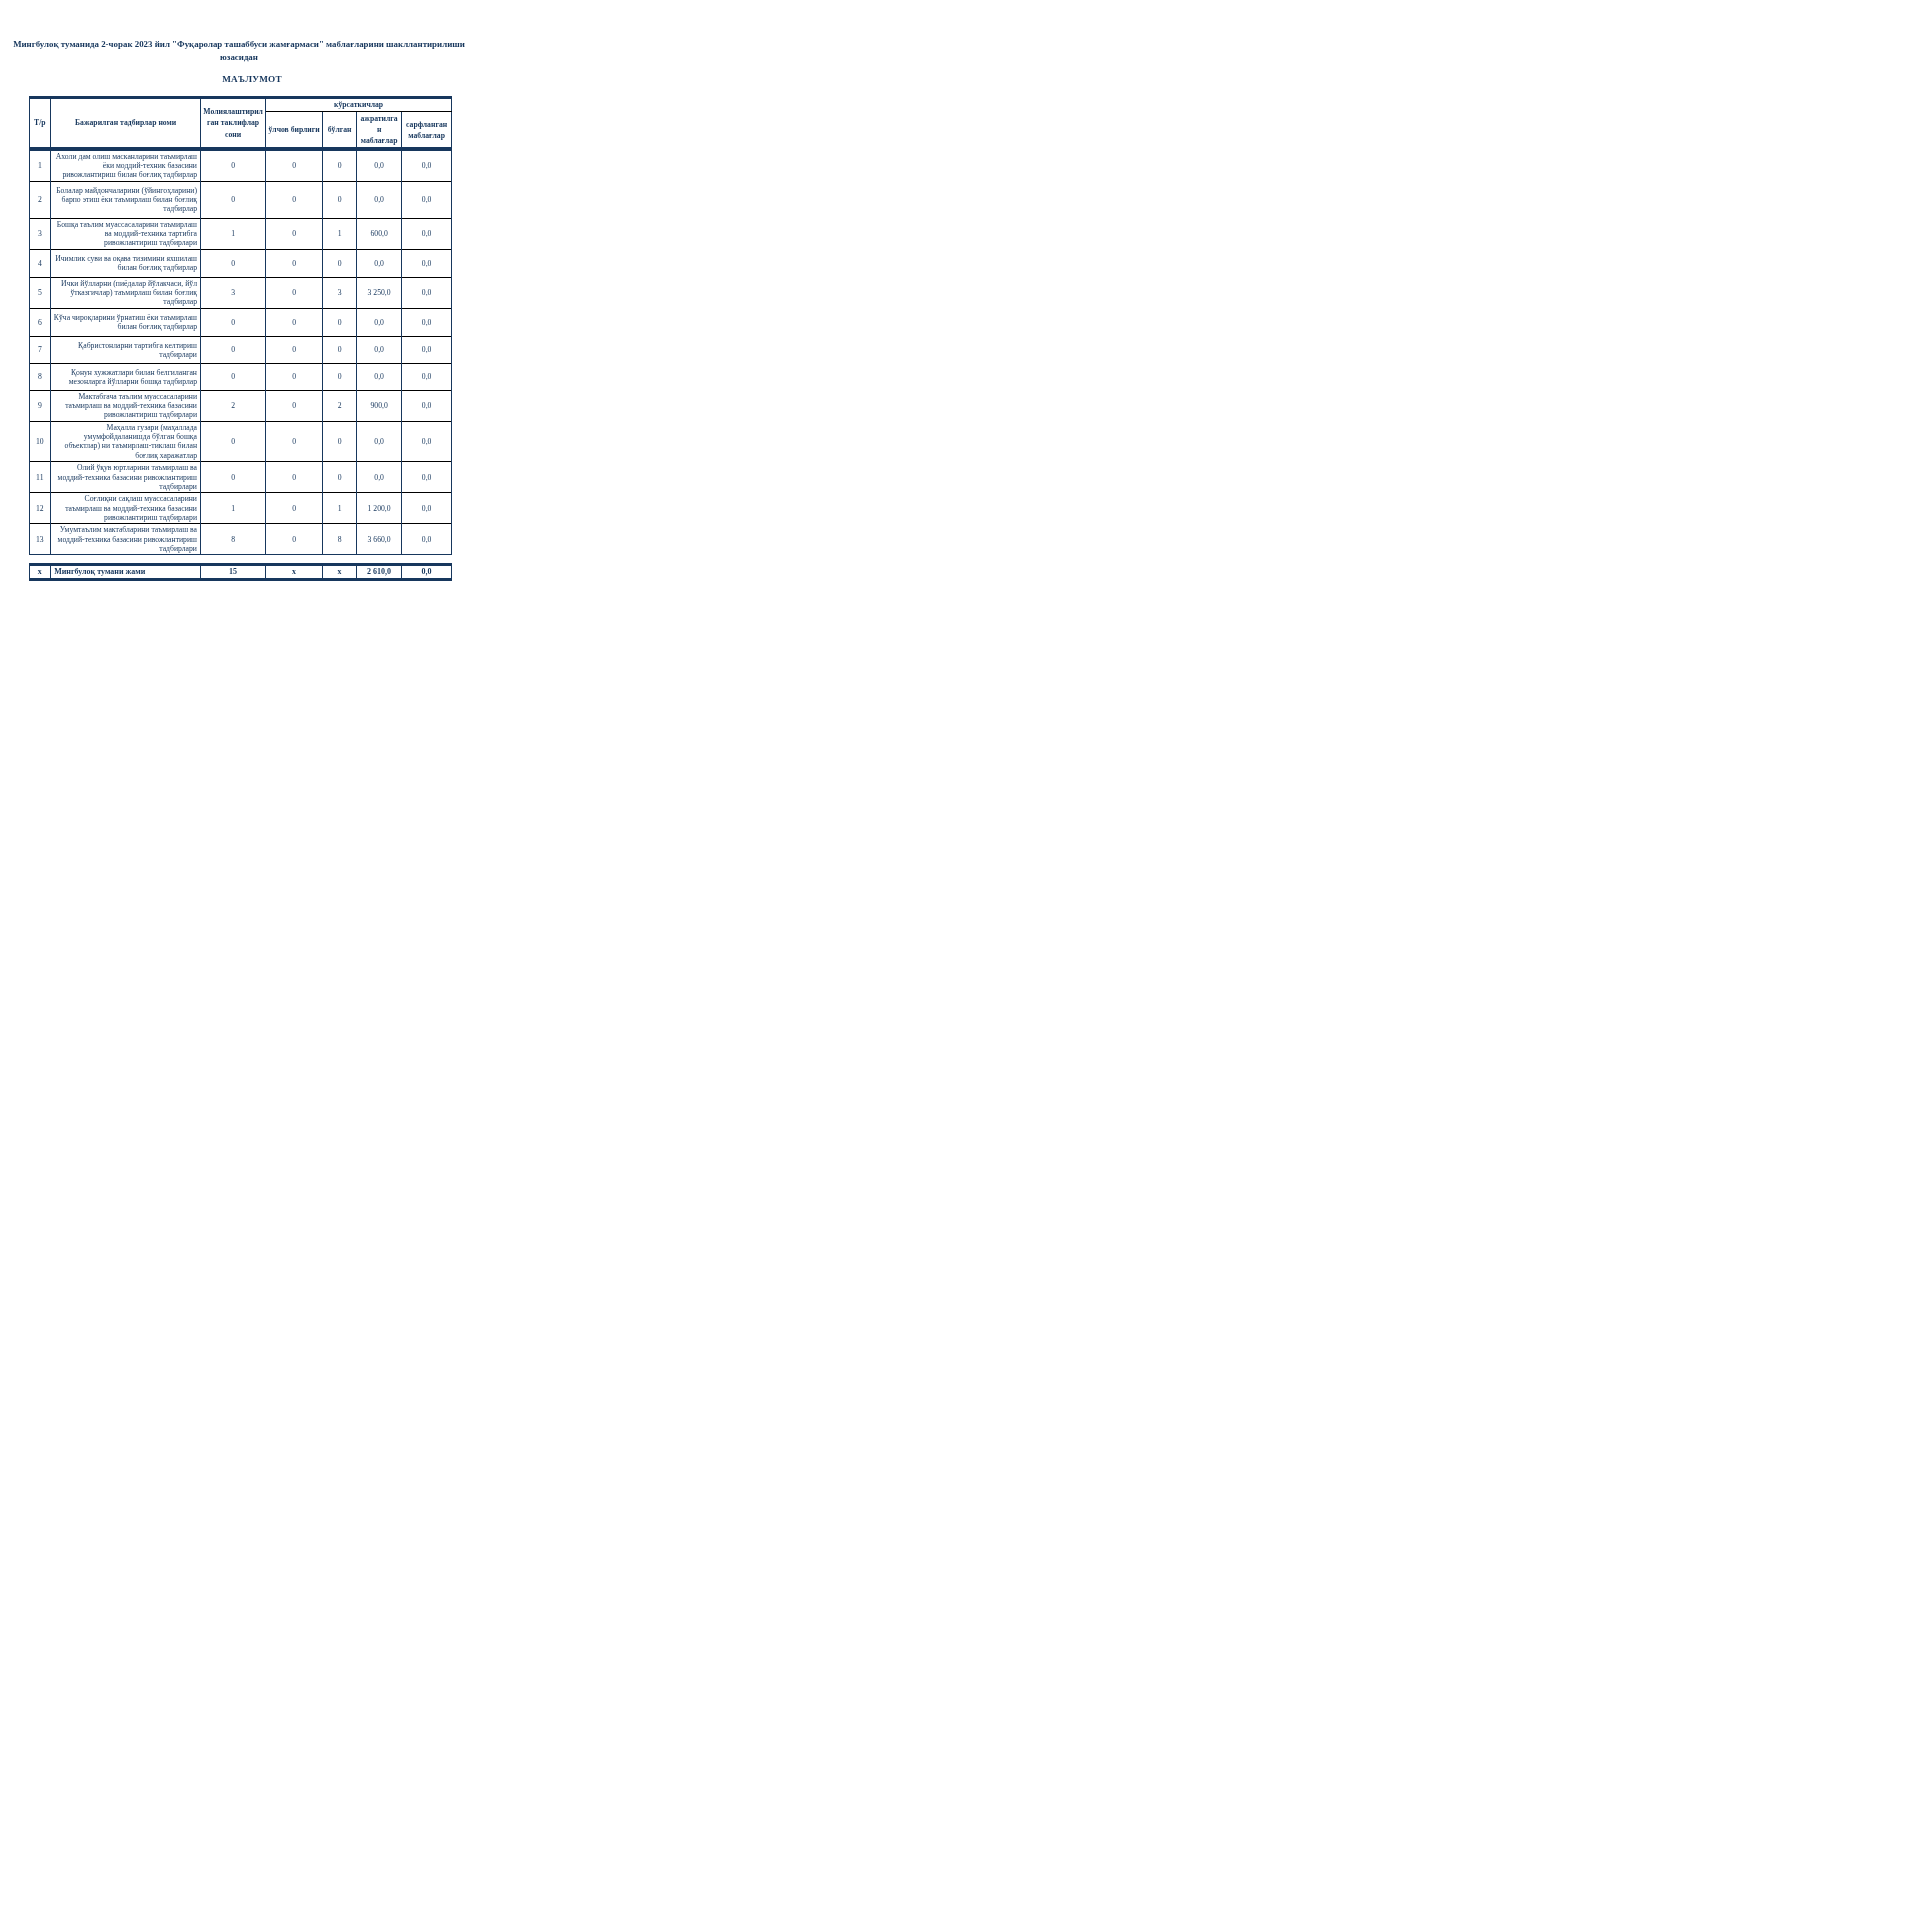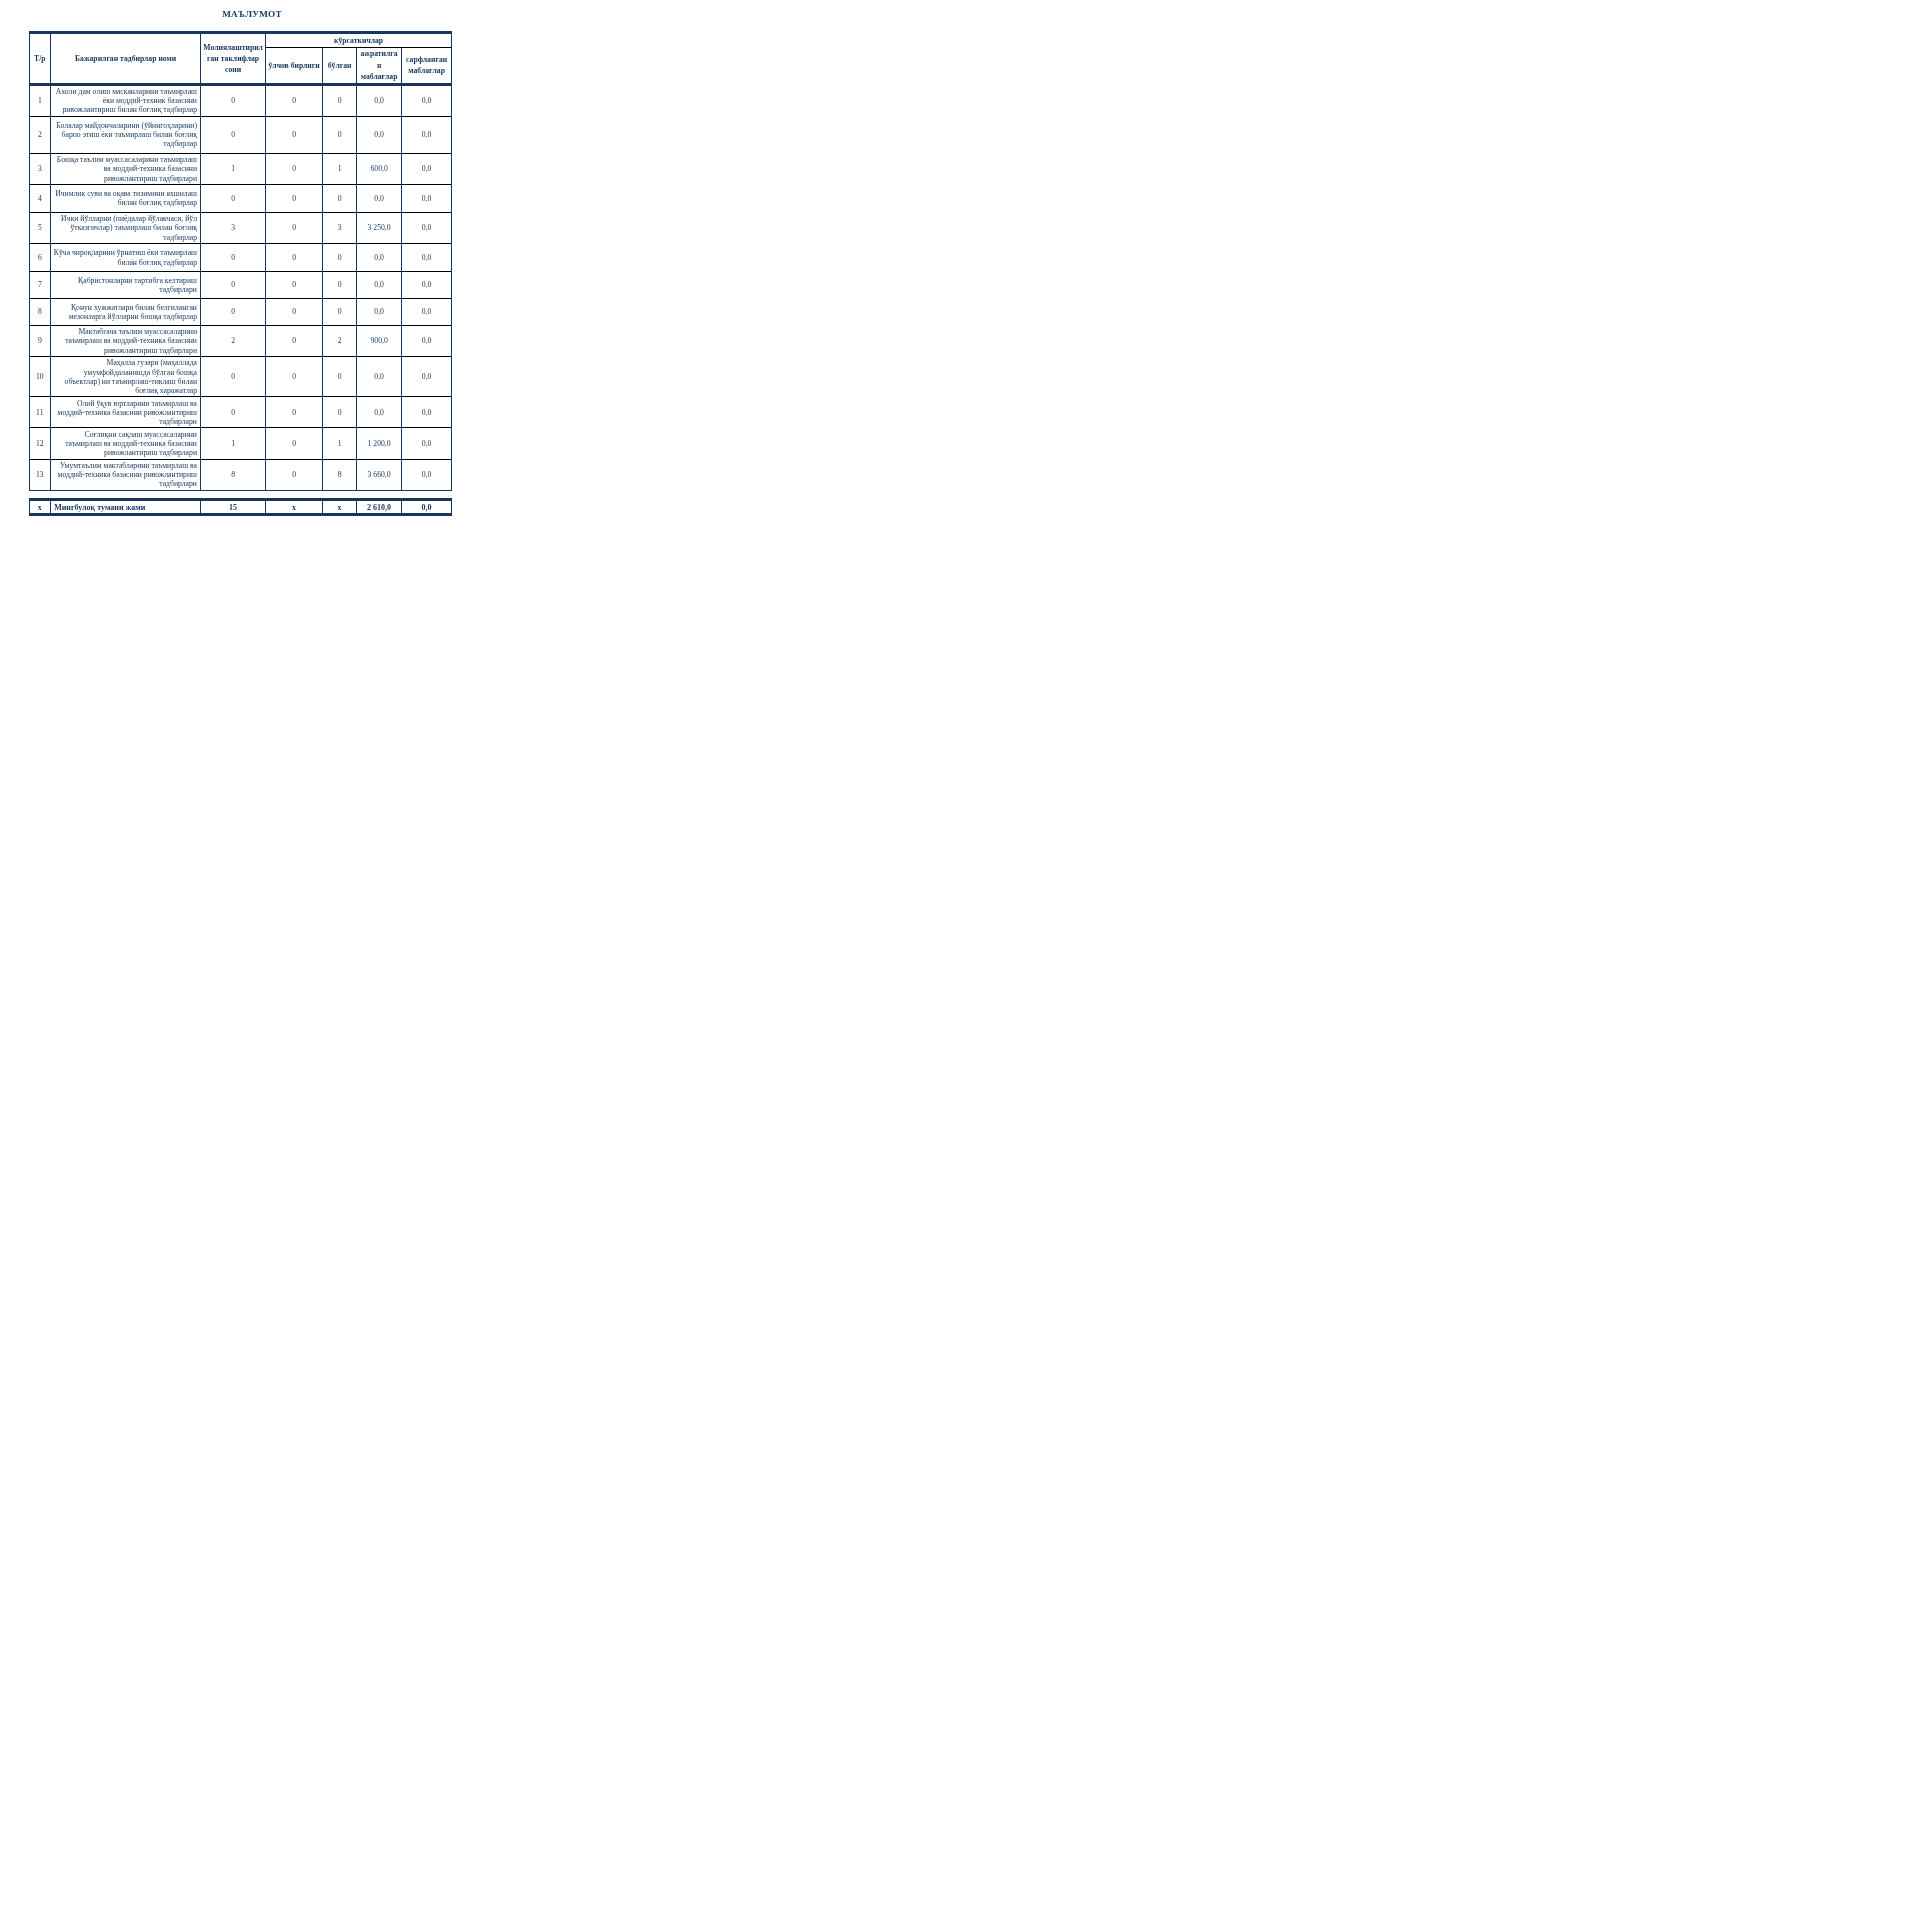--- a/index.html
+++ b/index.html
@@ -103,20 +103,24 @@
     height: 11.6px;
     text-align: center;
   }
   .total-row .c-name { text-align: left; padding: 0 3.1px; margin-top: 48px; }
 </style>
 </head>
 <body>
 
 <div class="page">
 
+  <div class="title-block">
+    <div class="t-line">Мингбулоқ туманида 2-чорак 2023 йил "Фуқаролар ташаббуси жамғармаси" маблағларини шакллантирилиши</div>
+    <div class="t-line">юзасидан</div>
+  </div>
 
   <div class="doc-type">МАЪЛУМОТ</div>
 
   <div class="table-wrap">
 
     <table class="main-table">
       <colgroup>
         <col class="c1">
           <col class="c2">
           <col class="c3">
@@ -159,21 +163,21 @@
     <td class="c-center">2</td>
     <td class="c-name">Болалар майдончаларини (ўйингоҳларини) барпо этиш ёки таъмирлаш билан боғлиқ тадбирлар</td>
     <td class="c-center">0</td>
     <td class="c-center">0</td>
     <td class="c-center">0</td>
     <td class="c-center">0,0</td>
     <td class="c-center">0,0</td>
   </tr>
           <tr class="body-row">
     <td class="c-center">3</td>
-    <td class="c-name">Бошқа таълим муассасаларини таъмирлаш ва моддий-техника базасини ривожлантириш тадбирлари</td>
+    <td class="c-name">Бошқа таълим муассасаларини таъмирлаш ва моддий-техника тартибга ривожлантириш тадбирлари</td>
     <td class="c-center">1</td>
     <td class="c-center">0</td>
     <td class="c-center">1</td>
     <td class="c-center">600,0</td>
     <td class="c-center">0,0</td>
   </tr>
           <tr class="body-row">
     <td class="c-center">4</td>
     <td class="c-name">Ичимлик суви ва оқава тизимини яхшилаш билан боғлиқ тадбирлар</td>
     <td class="c-center">0</td>

